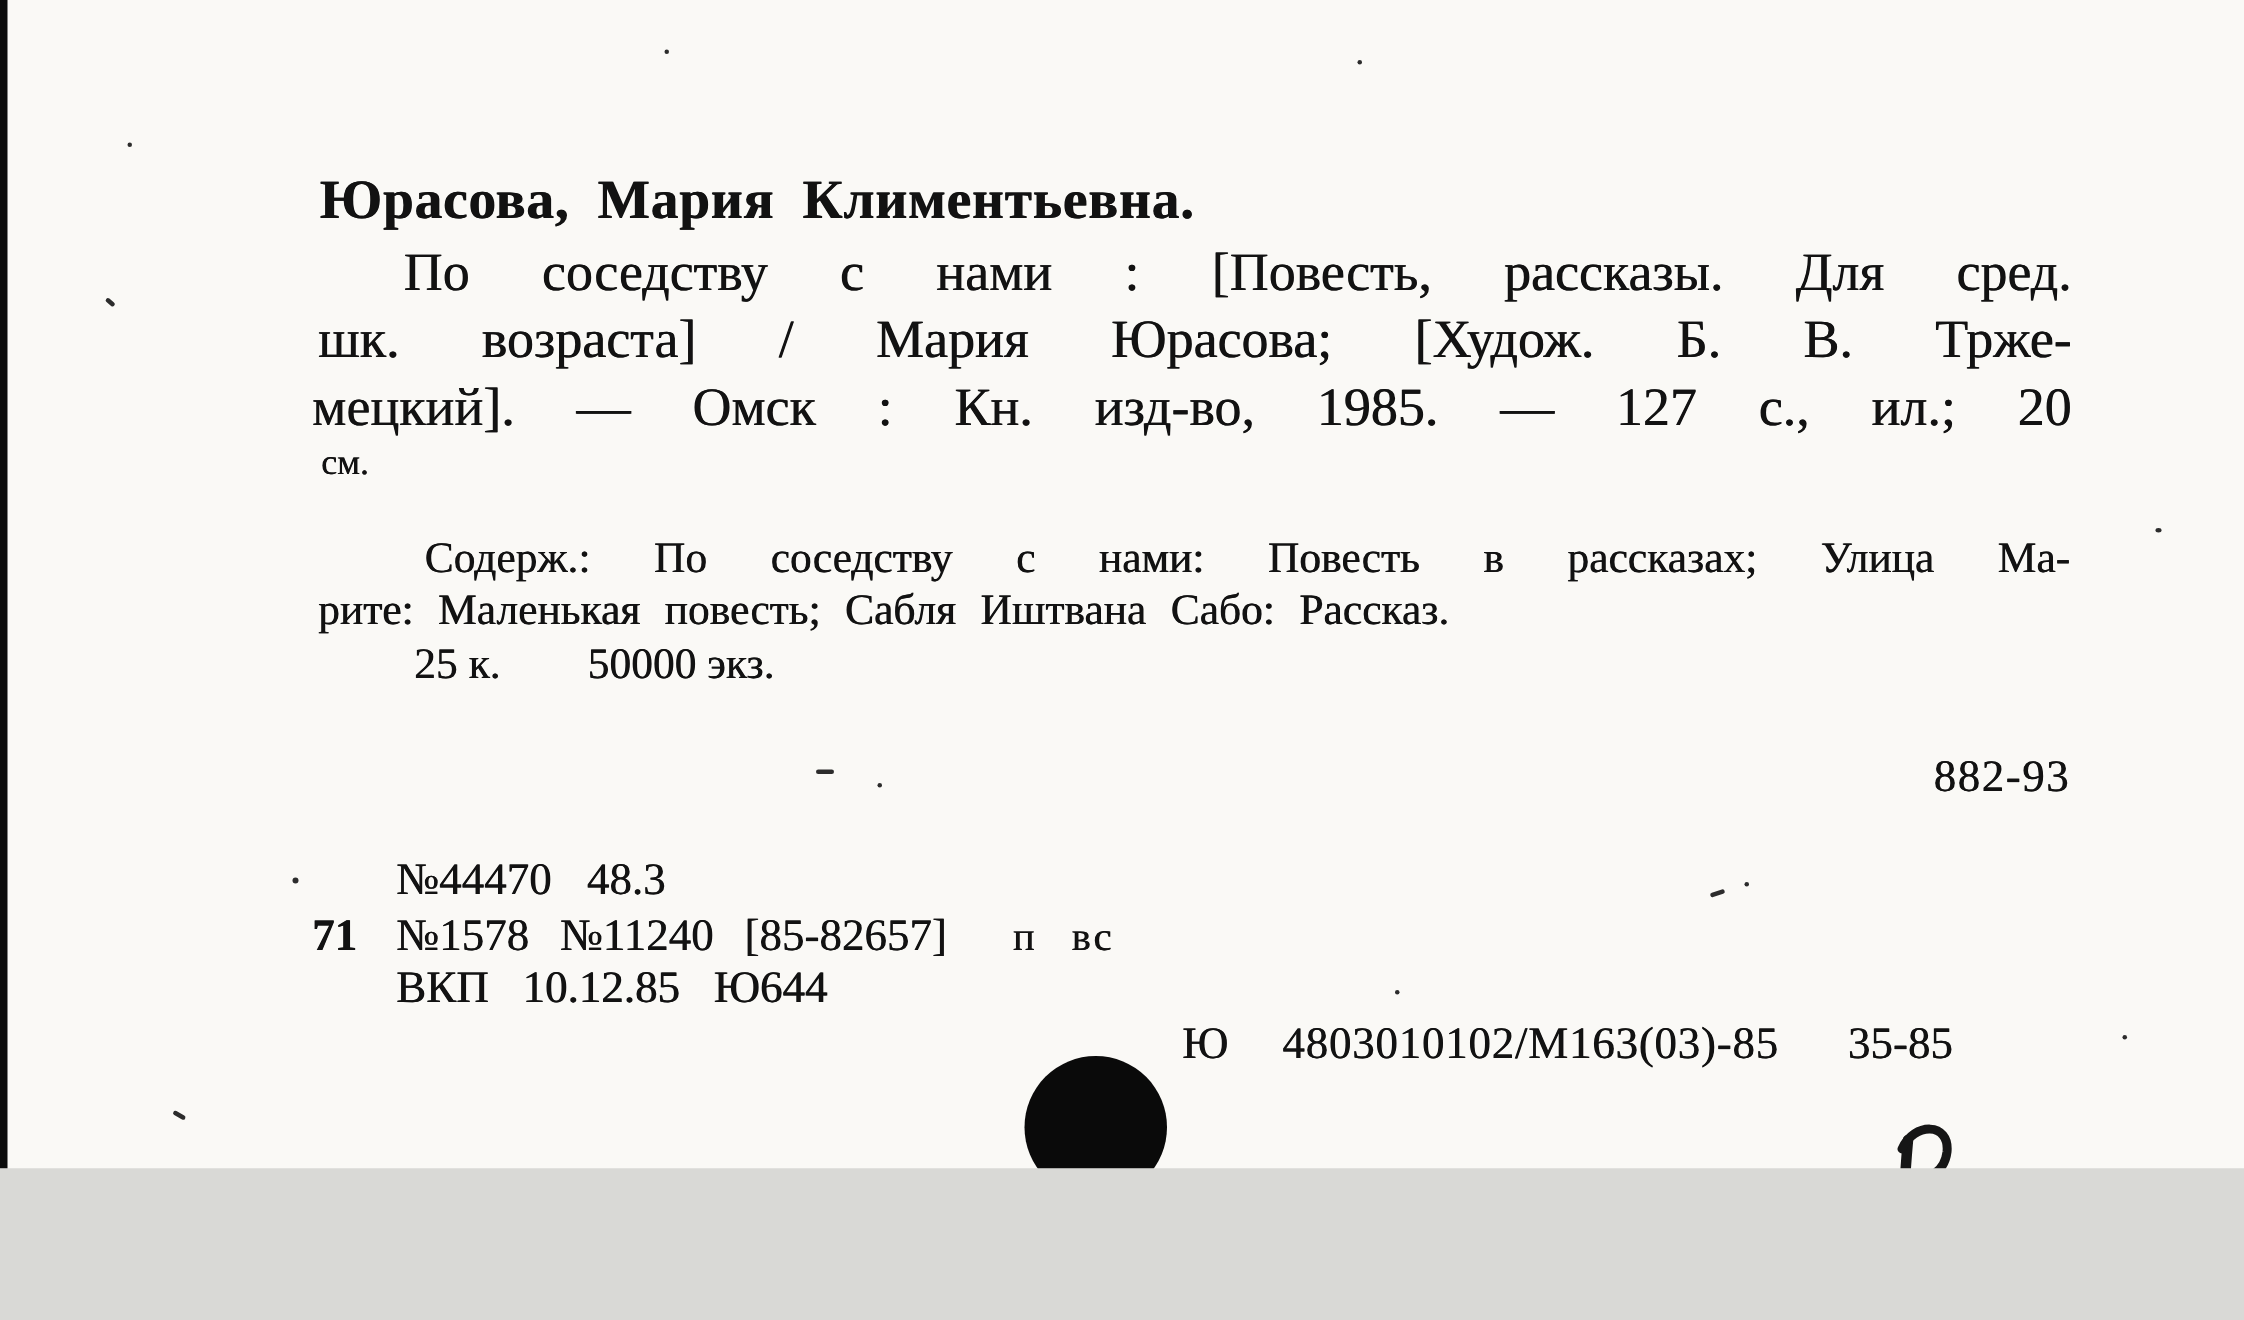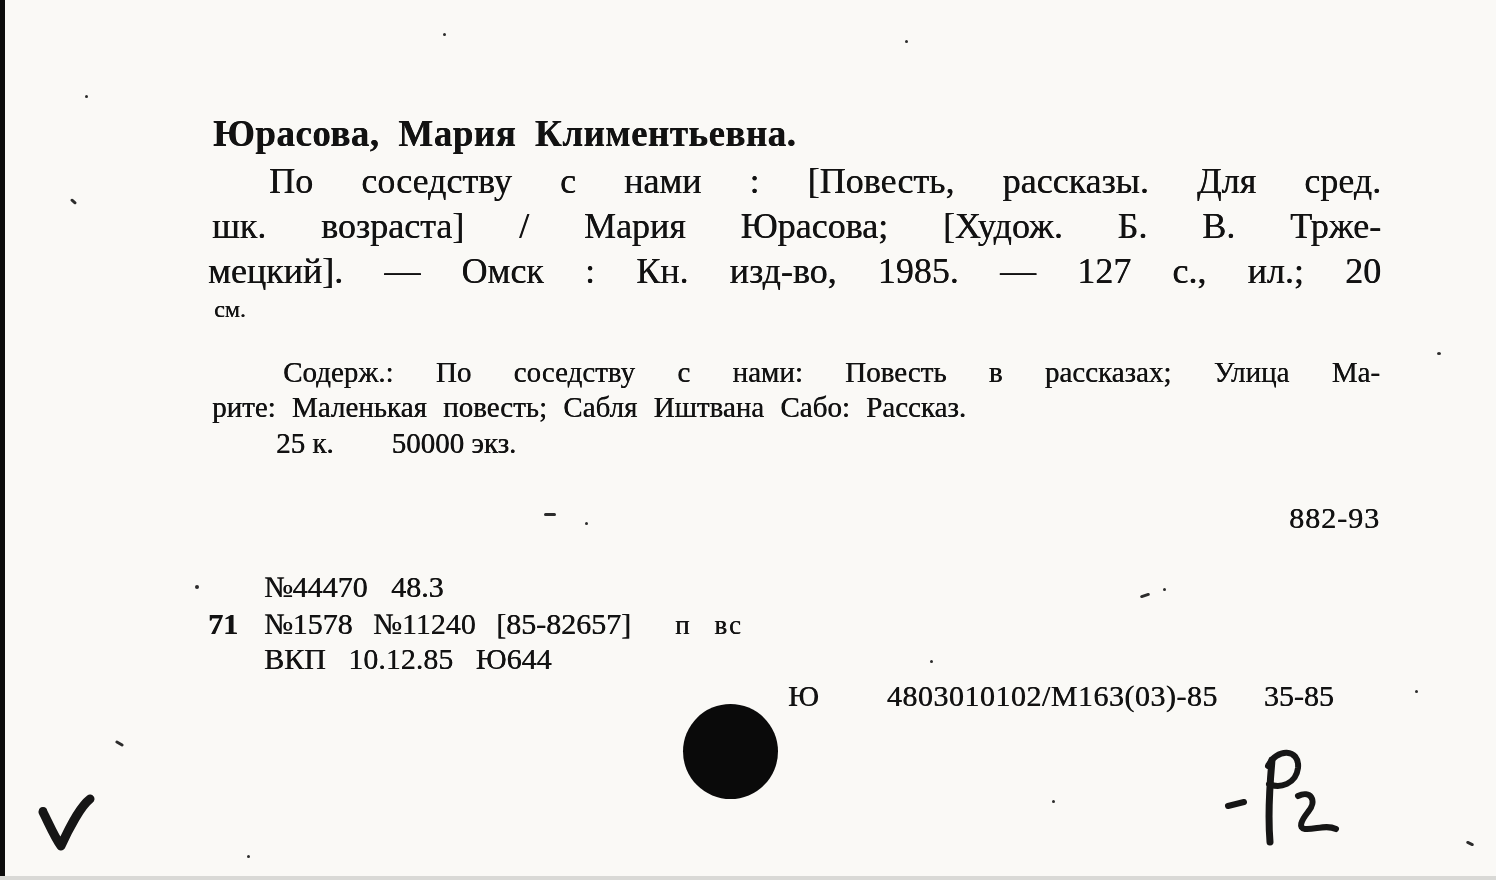--- a/index.html
+++ b/index.html
@@ -1,18 +1,18 @@
 <!DOCTYPE html>
 <html><head>
 <meta charset="utf-8">
 <style>
   html,body{margin:0;padding:0;background:#d9d9d6;}
   .card{
     position:relative;
-    width:1496px;height:876px;
+    width:1496px;height:779px;
     background:#faf9f6;
     overflow:hidden;
     font-family:"Liberation Serif","DejaVu Serif",serif;
     color:#121212;
   }
   .edge{position:absolute;left:0;top:0;width:5px;height:880px;background:#0c0c0c;}
   .printed{position:absolute;white-space:nowrap;text-shadow:0.4px 0 0 currentColor;}
   .just{white-space:normal;text-align:justify;text-align-last:justify;overflow:hidden;}
   .heading{left:213px;top:112px;font-size:37px;font-weight:bold;letter-spacing:0.5px;word-spacing:9px;}
   .d1{left:269px;top:160px;width:1112px;height:48px;font-size:36px;}
@@ -25,21 +25,21 @@
   .idx1{left:1180px;top:501px;width:200px;text-align:right;font-size:30px;letter-spacing:1px;}
   .idx2{left:1180px;top:536px;width:200px;text-align:right;font-size:30px;font-weight:bold;letter-spacing:1px;}
   .acc{left:264px;top:570px;font-size:30px;word-spacing:16px;}
   .row71{left:208px;top:607px;font-size:30px;display:flex;align-items:baseline;}
   .row71 .pfx{font-weight:bold;margin-right:26px;}
   .row71 .nums{word-spacing:13px;margin-right:44px;}
   .row71 .sfx{font-size:27px;word-spacing:14px;letter-spacing:2px;}
   .vkp{left:264px;top:642px;font-size:30px;word-spacing:15px;}
   .isbnrow{left:788px;top:679px;font-size:30px;display:flex;align-items:baseline;}
   .isbnrow .letter{margin-right:36px;}
-  .isbnrow .code{margin-right:46px;letter-spacing:0.5px;margin-left:32px;}
+  .isbnrow .code{margin-right:46px;letter-spacing:0.5px;}
   .hole{position:absolute;left:683px;top:704px;width:95px;height:95px;border-radius:50%;background:#0a0a0a;}
   .hw{position:absolute;}
   .speck{position:absolute;background:#2c2c2c;border-radius:50%;}
   .dash{position:absolute;background:#2c2c2c;border-radius:2px;}
 </style>
 </head>
 <body>
 
 <div class="card">
   <div class="edge"></div>

